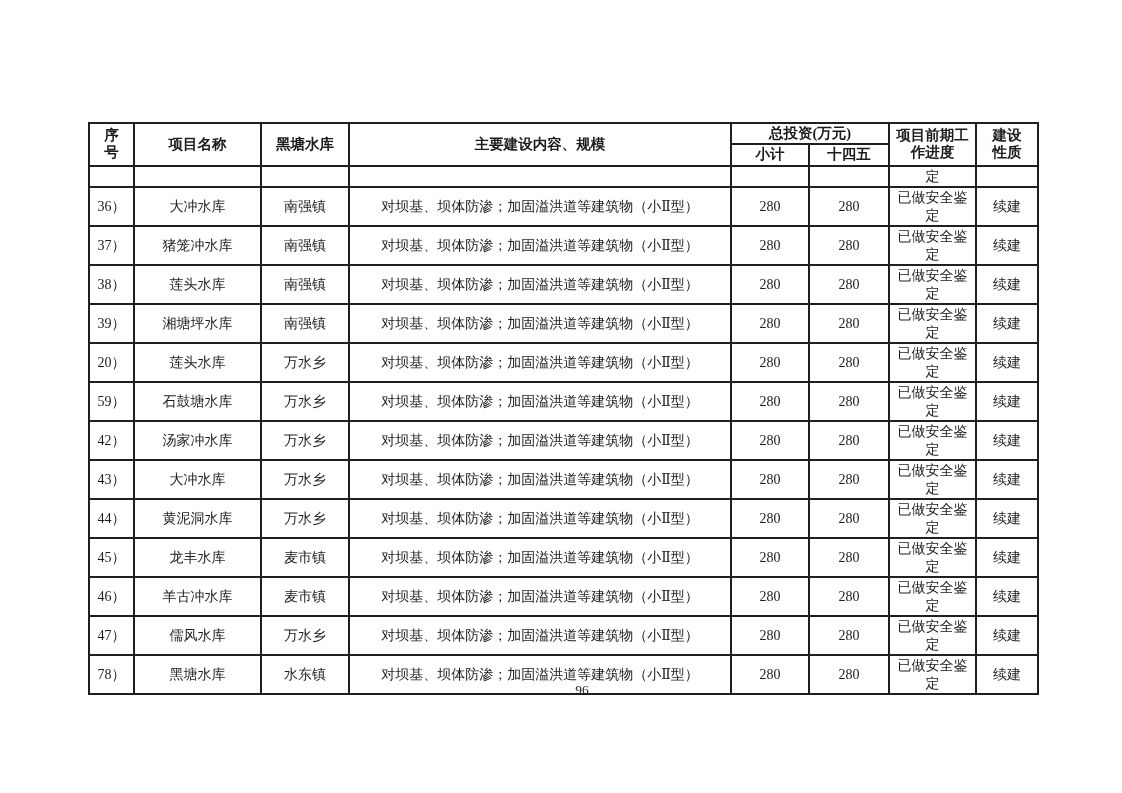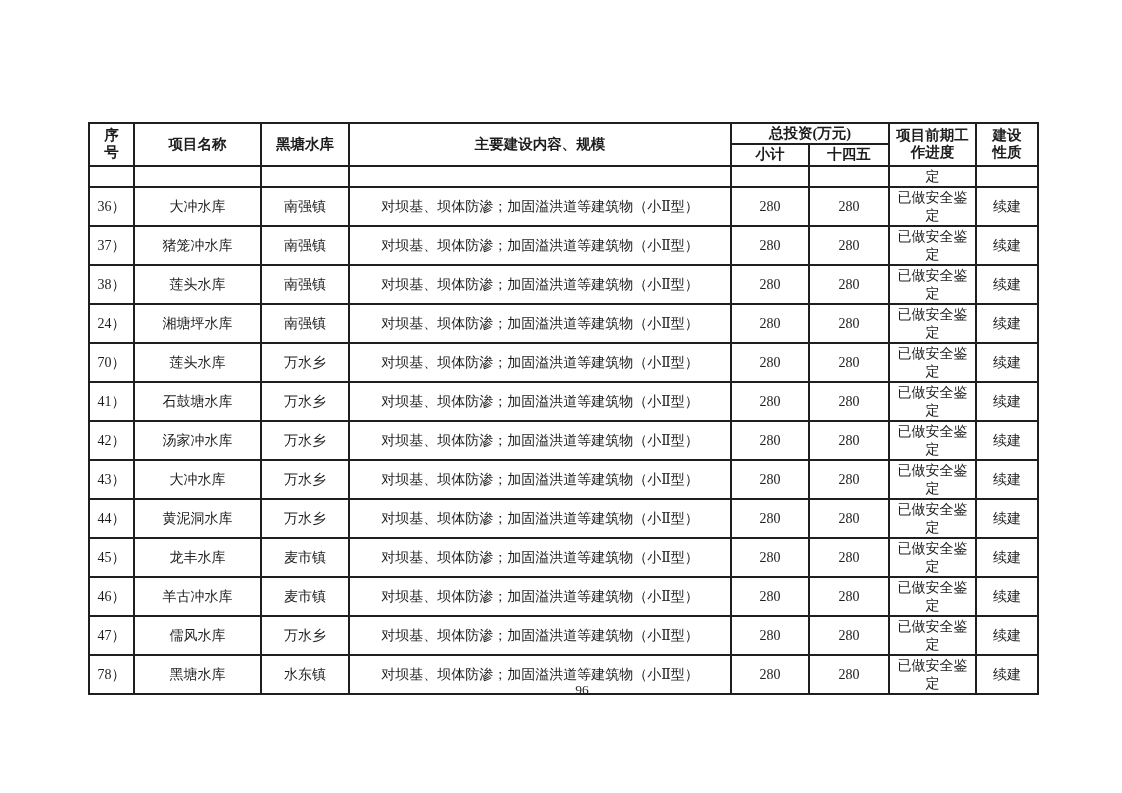--- a/index.html
+++ b/index.html
@@ -128,43 +128,43 @@
         <td>莲头水库</td>
         <td>南强镇</td>
         <td>对坝基、坝体防渗；加固溢洪道等建筑物（小Ⅱ型）</td>
         <td>280</td>
         <td>280</td>
         <td>已做安全鉴
 定</td>
         <td>续建</td>
       </tr>
       <tr class="data-row">
-        <td>24）</td>
+        <td>39）</td>
         <td>湘塘坪水库</td>
         <td>南强镇</td>
         <td>对坝基、坝体防渗；加固溢洪道等建筑物（小Ⅱ型）</td>
         <td>280</td>
         <td>280</td>
         <td>已做安全鉴
 定</td>
         <td>续建</td>
       </tr>
       <tr class="data-row">
-        <td>70）</td>
+        <td>20）</td>
         <td>莲头水库</td>
         <td>万水乡</td>
         <td>对坝基、坝体防渗；加固溢洪道等建筑物（小Ⅱ型）</td>
         <td>280</td>
         <td>280</td>
         <td>已做安全鉴
 定</td>
         <td>续建</td>
       </tr>
       <tr class="data-row">
-        <td>41）</td>
+        <td>59）</td>
         <td>石鼓塘水库</td>
         <td>万水乡</td>
         <td>对坝基、坝体防渗；加固溢洪道等建筑物（小Ⅱ型）</td>
         <td>280</td>
         <td>280</td>
         <td>已做安全鉴
 定</td>
         <td>续建</td>
       </tr>
       <tr class="data-row">

